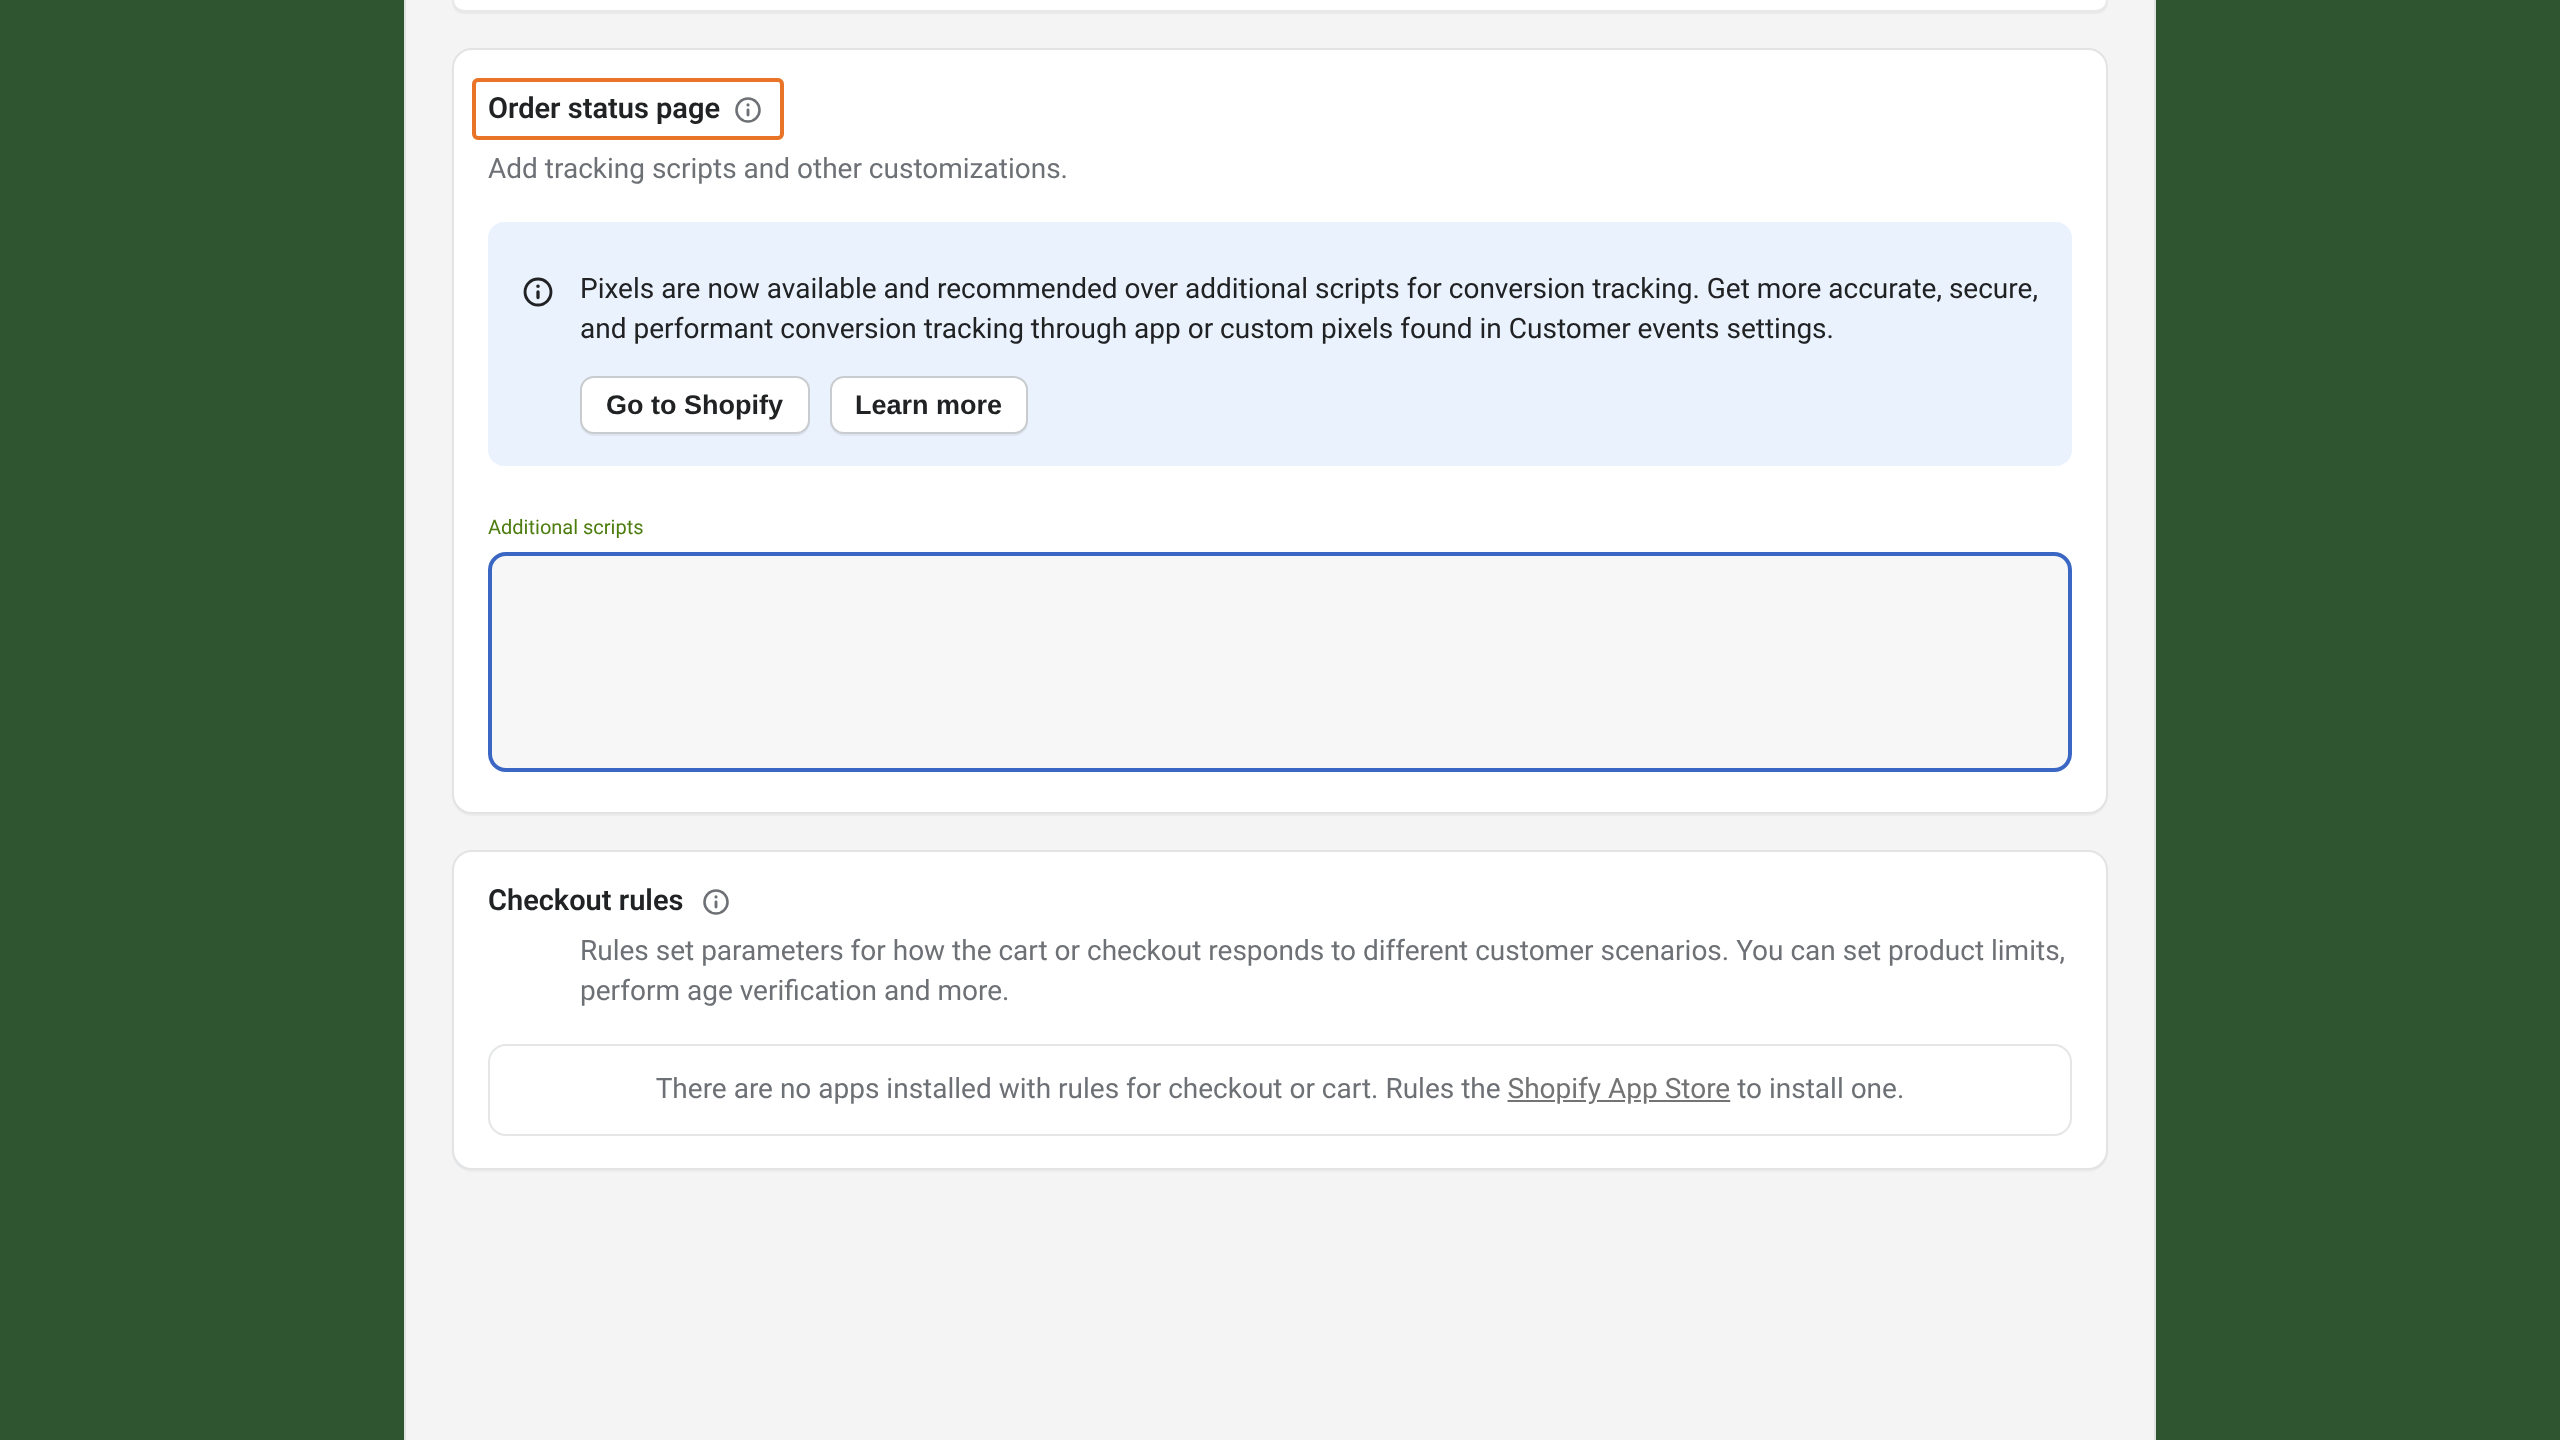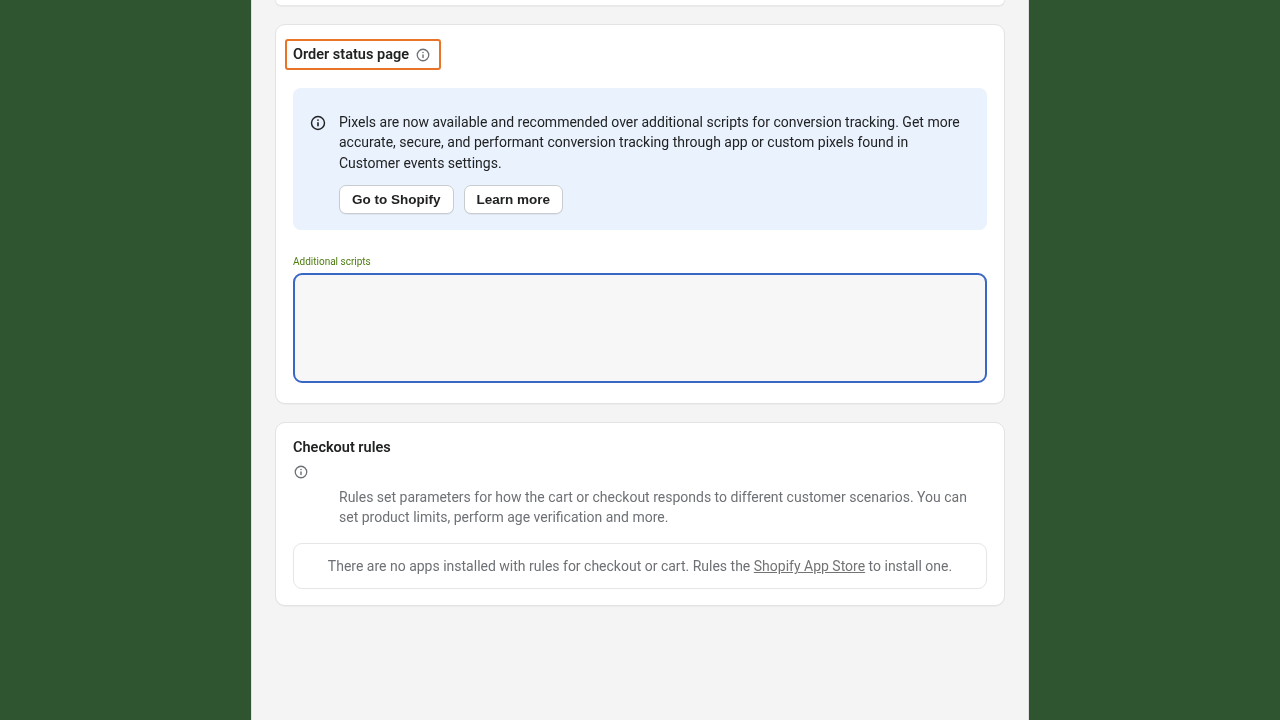--- a/index.html
+++ b/index.html
@@ -4,21 +4,21 @@
   <style>
     * { box-sizing: border-box; margin: 0; padding: 0; }
     body {
       font-family: -apple-system, BlinkMacSystemFont, "Segoe UI", Roboto, Helvetica, Arial, sans-serif;
       background: #2f5430;
       width: 1280px;
       height: 720px;
       overflow: hidden;
     }
     .outer-panel {
-      width: 778px;
+      width: 876px;
       margin: 0 auto;
       background: #f4f4f4;
       height: 720px;
       padding: 0 23px;
       border-left: 1px solid rgba(0,0,0,0.08);
       border-right: 1px solid rgba(0,0,0,0.08);
     }
     .card {
       background: #ffffff;
       border: 1px solid #e1e3e5;
@@ -148,43 +148,43 @@
       padding: 14px 14px;
       font-size: 14px;
       color: #6d7175;
       text-align: center;
     }
     .rules-note a {
       color: #737373;
     }
     .section-title-plain {
       display: flex;
-      align-items: flex-start;
+      align-items: flex-end;
       gap: 8px;
-      flex-direction: column;
     }
   </style>
 </head>
 <body>
 
 <div class="outer-panel">
   <div class="top-stub"></div>
 
   <div class="card">
     <div class="card-inner">
       <div class="section-title-row">
         <span class="highlight-box">
           <span class="section-title">Order status page</span>
           <span class="info-icon">
             <svg viewBox="0 0 20 20">
                 <path d="M10 2a8 8 0 100 16 8 8 0 000-16zm0 1.6a6.4 6.4 0 110 12.8A6.4 6.4 0 0110 3.6zM10 9a.9.9 0 01.9.9v3.2a.9.9 0 11-1.8 0V9.9A.9.9 0 0110 9zm0-3.2a1 1 0 110 2 1 1 0 010-2z"></path>
               </svg>
           </span>
         </span>
       </div>
+      <div class="subtitle">Add tracking scripts and other customizations.</div>
 
       <div class="banner">
         <span class="banner-icon">
           <svg viewBox="0 0 20 20">
               <path d="M10 2a8 8 0 100 16 8 8 0 000-16zm0 1.6a6.4 6.4 0 110 12.8A6.4 6.4 0 0110 3.6zM10 9a.9.9 0 01.9.9v3.2a.9.9 0 11-1.8 0V9.9A.9.9 0 0110 9zm0-3.2a1 1 0 110 2 1 1 0 010-2z"></path>
             </svg>
         </span>
         <div>
           <div class="banner-text">Pixels are now available and recommended over additional scripts for conversion tracking. Get more accurate, secure, and performant conversion tracking through app or custom pixels found in Customer events settings.</div>
           <div class="banner-actions">

